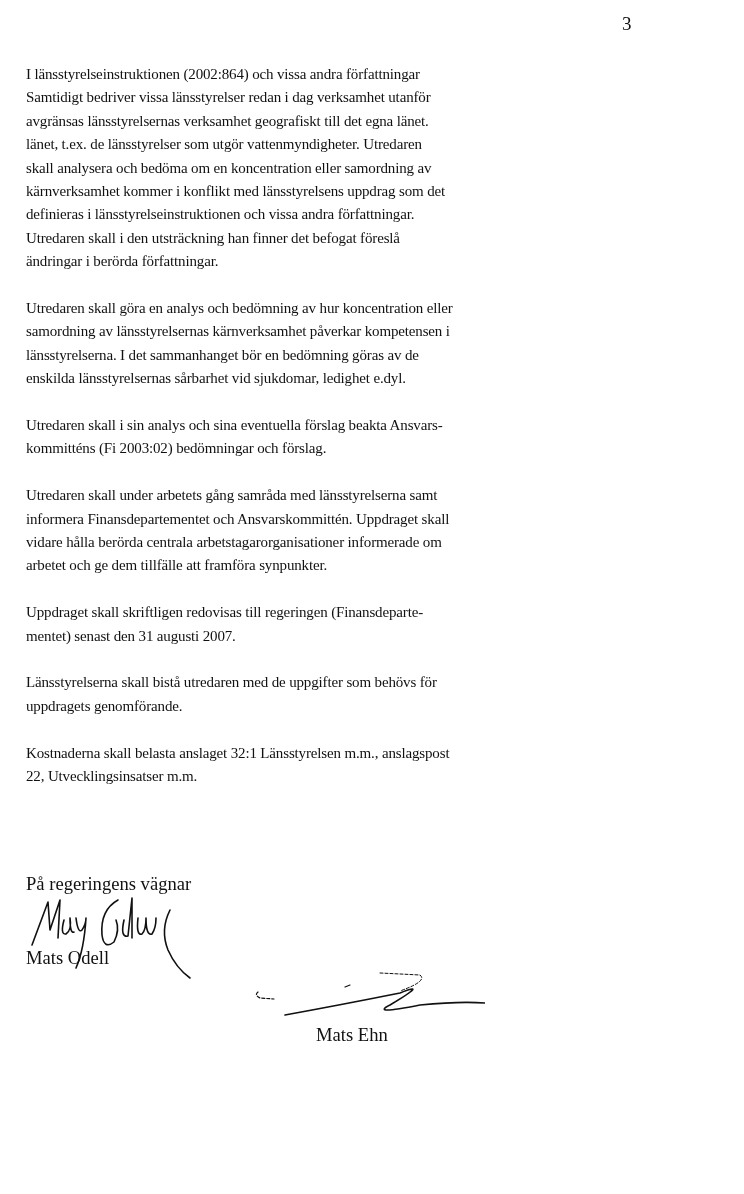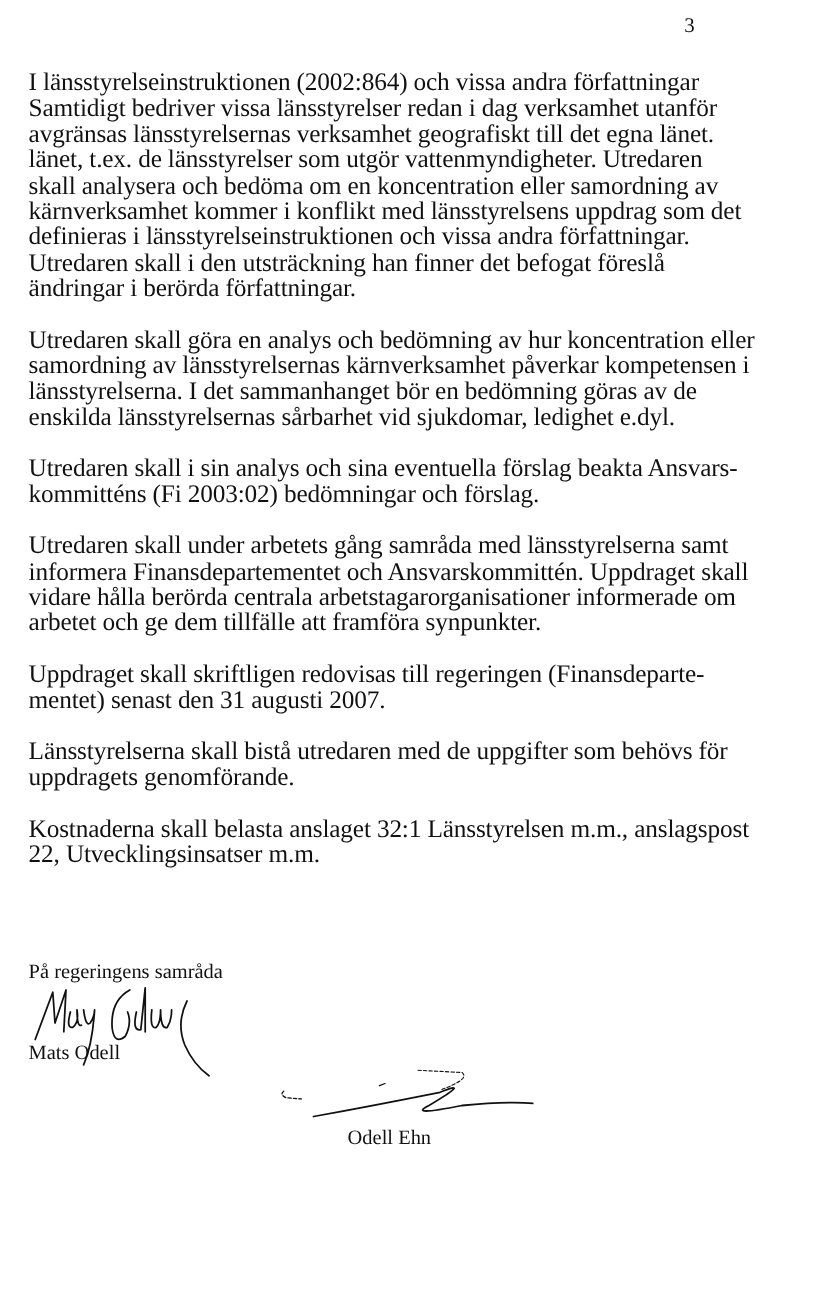--- a/index.html
+++ b/index.html
@@ -20,21 +20,21 @@
       left: 622px;
       top: 12px;
       font-size: 19px;
       line-height: 24px;
     }
     .body-text {
       position: absolute;
       left: 26px;
       top: 63px;
       width: 640px;
-      font-size: 23px;
+      font-size: 15px;
       line-height: 23.4px;
       letter-spacing: -0.15px;
     }
     .para {
       margin: 0 0 23.4px 0;
     }
     .para .line {
       display: block;
       white-space: nowrap;
     }
@@ -106,21 +106,21 @@
   <p class="para">
     <span class="line">Länsstyrelserna skall bistå utredaren med de uppgifter som behövs för</span>
     <span class="line">uppdragets genomförande.</span>
   </p>
   <p class="para">
     <span class="line">Kostnaderna skall belasta anslaget 32:1 Länsstyrelsen m.m., anslagspost</span>
     <span class="line">22, Utvecklingsinsatser m.m.</span>
   </p>
 </div>
 
-<div class="closing">På regeringens samråda</div>
+<div class="closing">På regeringens vägnar</div>
 
 <svg class="sig sig-1" viewBox="0 0 190 90">
   <g fill="none" stroke="#111" stroke-width="1.6" stroke-linecap="round" stroke-linejoin="round">
     <path d="M12 55 L28 12 L30 40 L40 10 L38 48"></path>
     <path d="M44 30 Q40 45 46 44 Q52 40 50 28 Q50 44 54 42"></path>
     <path d="M56 28 Q58 44 62 40 Q66 34 66 28 Q64 60 56 78"></path>
     <path d="M98 10 Q80 20 82 45 Q84 60 94 52 Q100 40 96 30"></path>
     <path d="M104 30 Q100 48 108 46 L112 8 L112 48"></path>
     <path d="M118 28 Q116 46 122 44 Q126 40 126 28 Q126 46 132 44 Q136 38 136 28"></path>
     <path d="M150 20 Q140 40 148 60 Q156 78 170 88"></path>
@@ -129,13 +129,13 @@
 <div class="signer-1-name">Mats Odell</div>
 
 <svg class="sig sig-2" viewBox="0 0 235 60">
   <g fill="none" stroke="#111" stroke-linecap="round" stroke-linejoin="round">
     <path d="M8 27 Q4 30 10 33 L24 34" stroke-width="1.2" stroke-dasharray="3 2"></path>
     <path d="M35 50 Q90 40 150 28 Q180 16 140 40 Q120 50 170 40 Q210 36 235 38" stroke-width="1.6"></path>
     <path d="M130 8 L170 10 Q178 16 150 26" stroke-width="1" stroke-dasharray="3 2"></path>
     <path d="M95 22 L100 20" stroke-width="1.2"></path>
   </g>
 </svg>
-<div class="signer-2-name">Odell Ehn</div>
+<div class="signer-2-name">Mats Ehn</div>
 
 </body></html>

